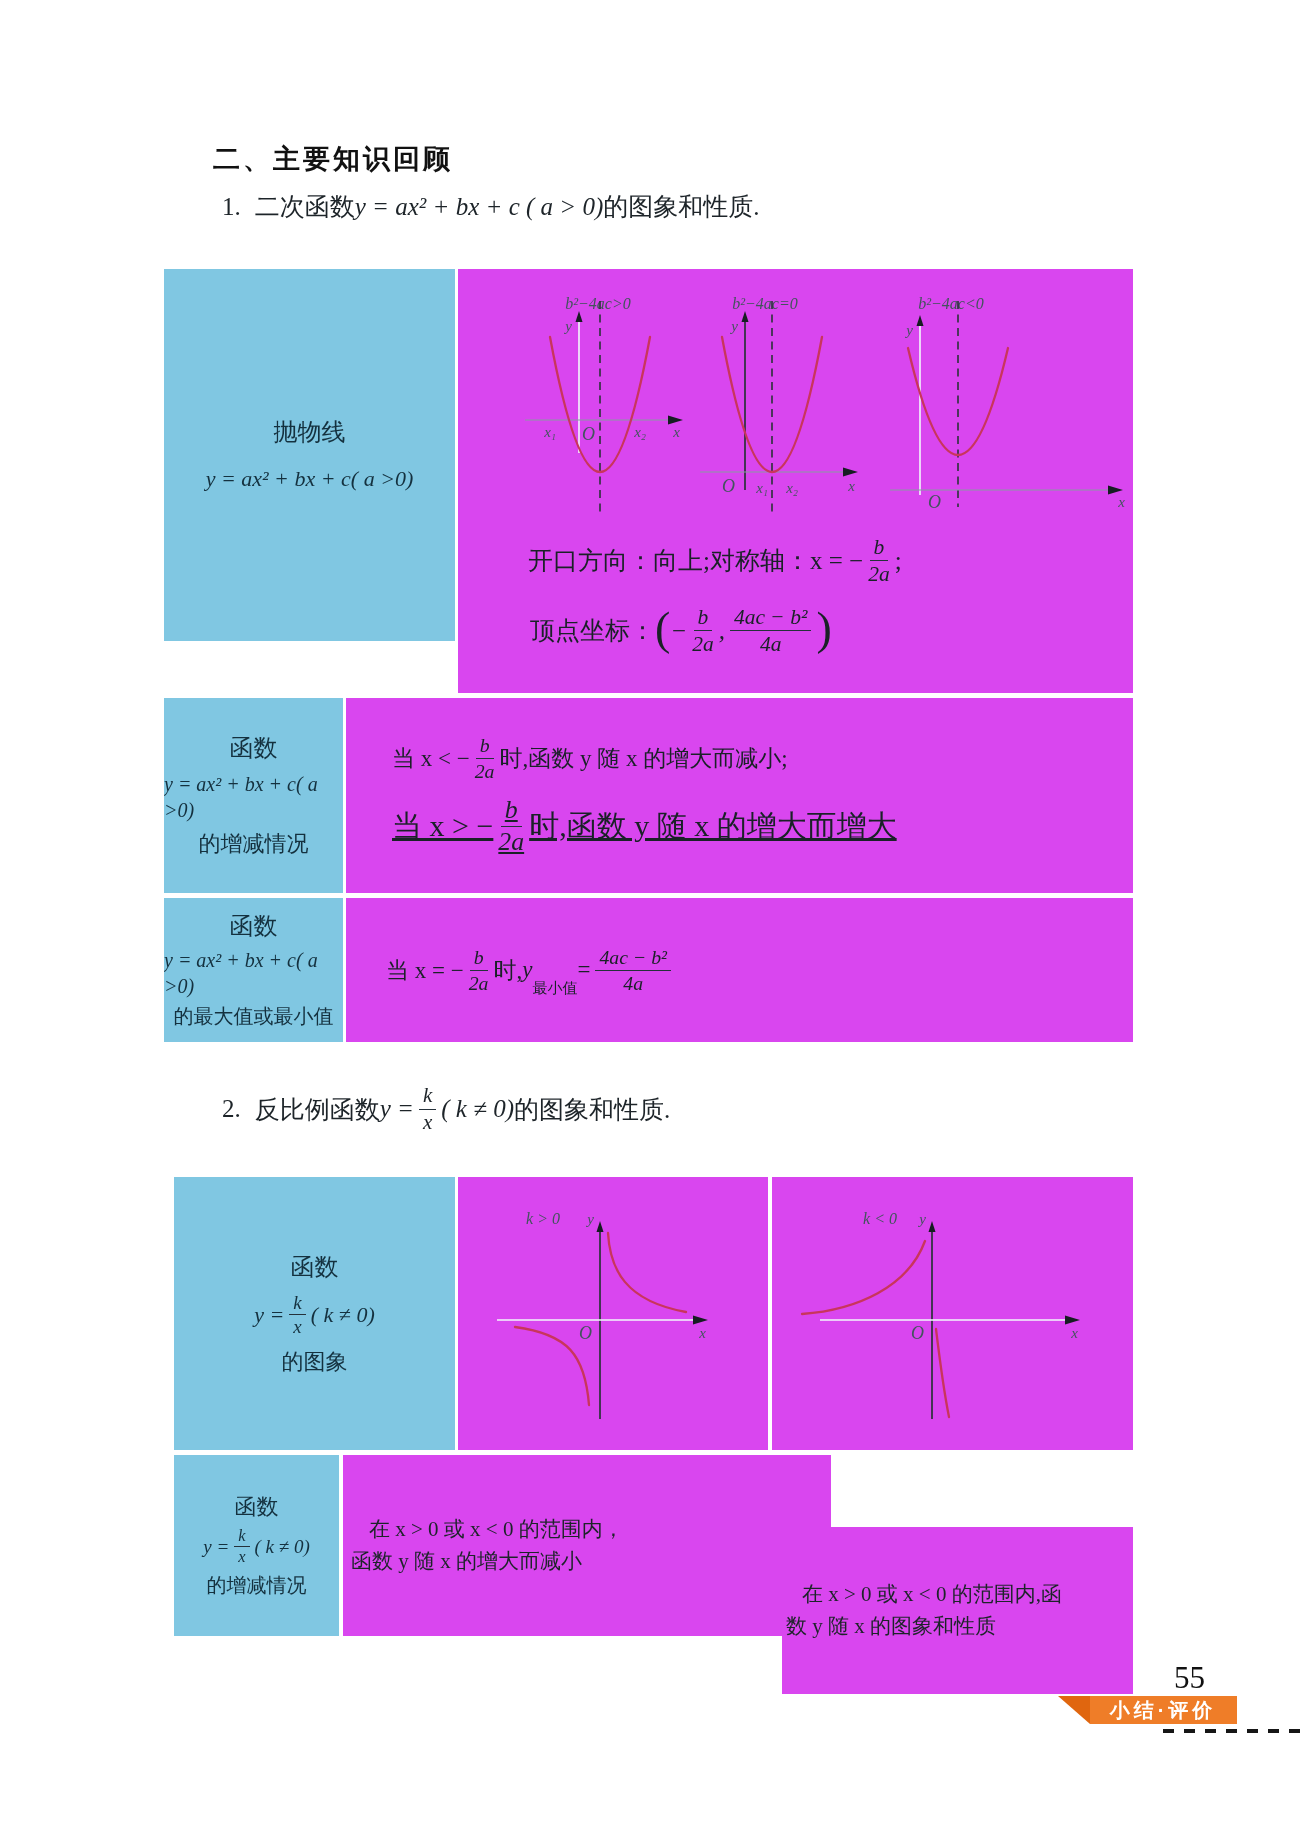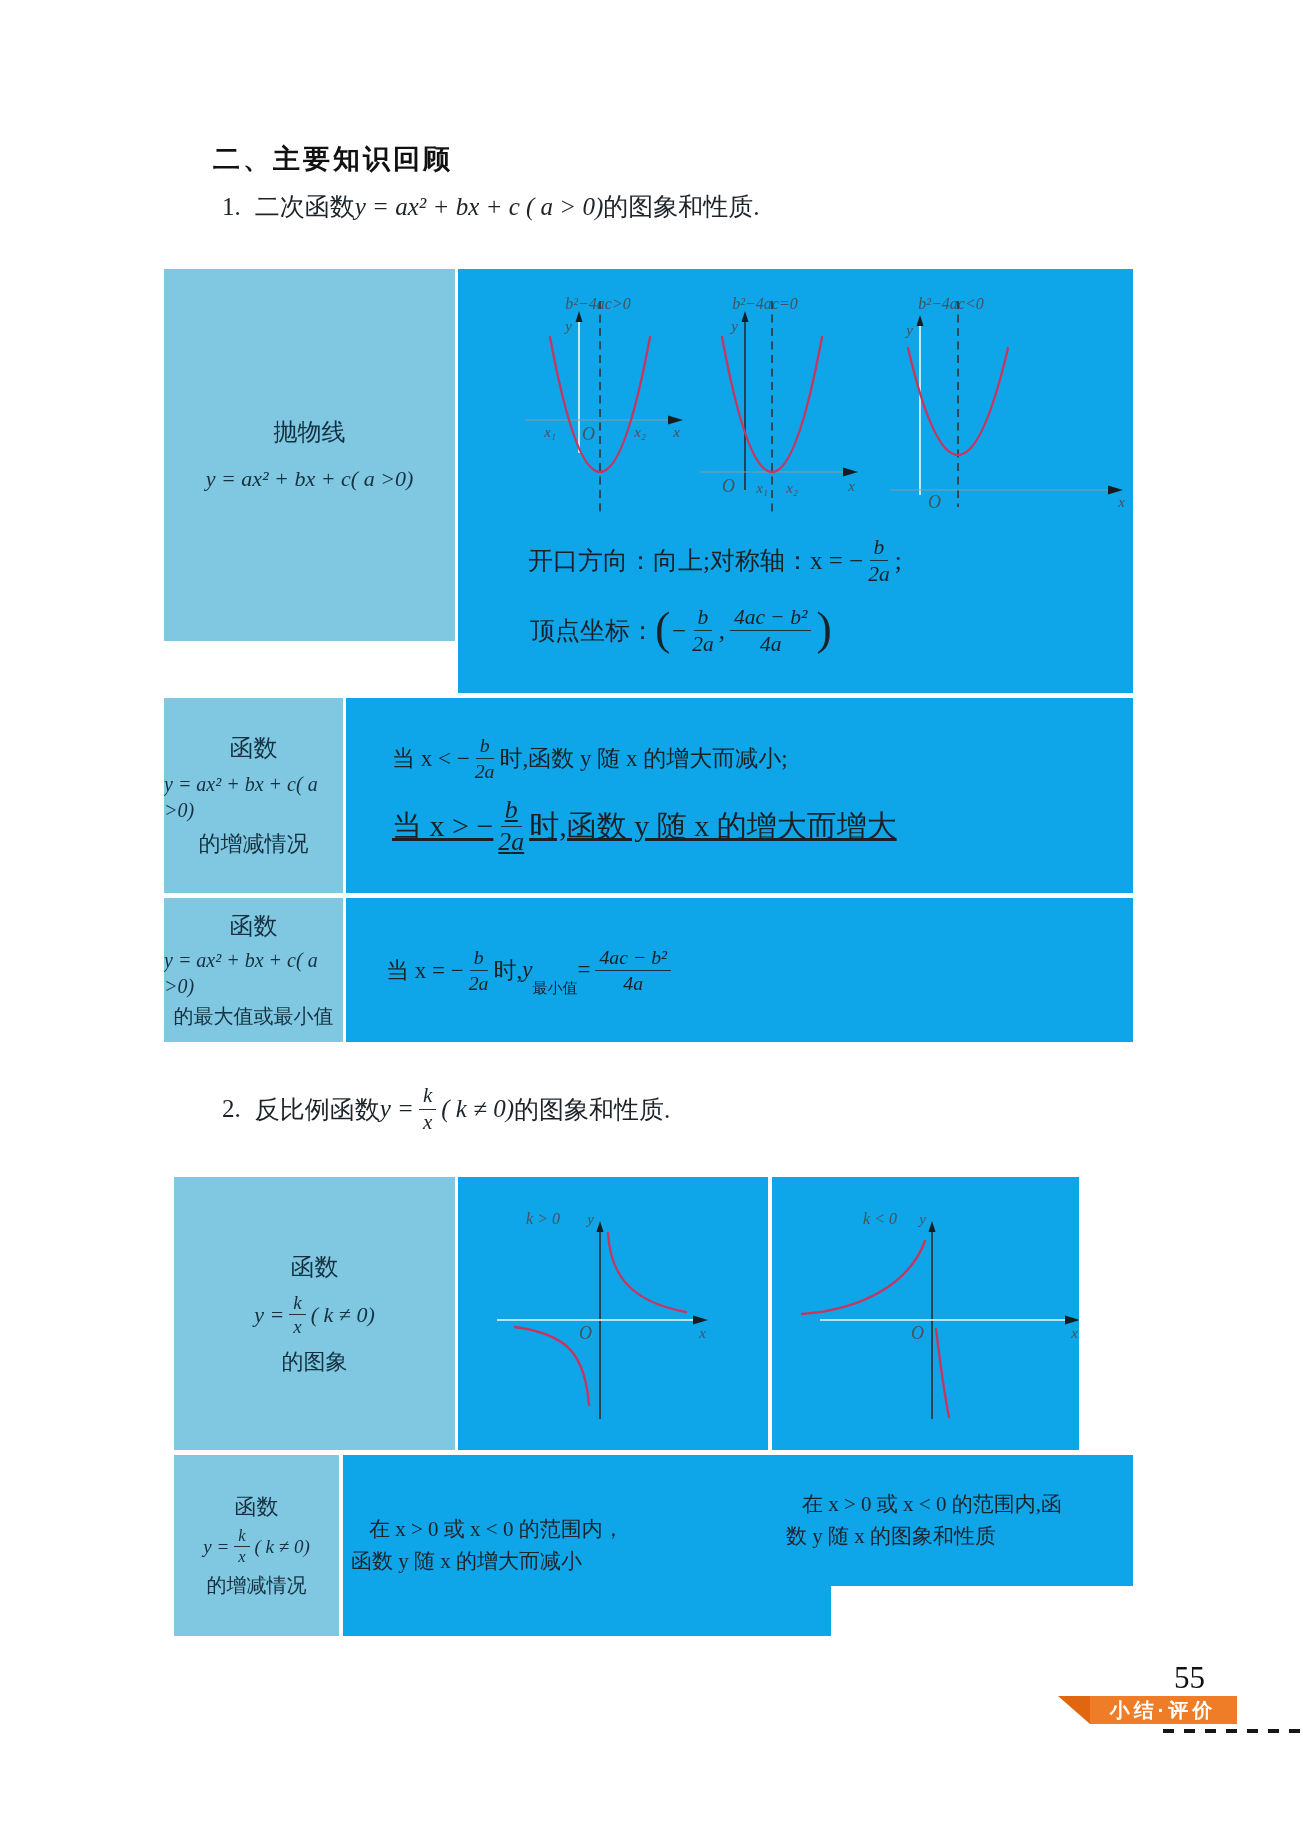--- a/index.html
+++ b/index.html
@@ -9,21 +9,21 @@
 
   .heading { position:absolute; left:213px; top:141px; font-size:27px; font-weight:700;
              font-family:"Liberation Sans","DejaVu Sans",sans-serif; letter-spacing:3px; color:#111; }
 
   .item { position:absolute; display:flex; align-items:center; font-size:25px; }
   .item .inum { margin-right:14px; }
   .math { font-style:italic; }
 
   .cell { position:absolute; display:flex; flex-direction:column; align-items:center; justify-content:center; overflow:hidden; }
   .hcell { background:#80c7e2; color:#14313f; }
-  .bcell { background:#0ea5e9; }
+  .bcell { background:#d946ef; }
   .hline { font-size:24px; line-height:1.35; }
   .hline-sm { font-size:22px; }
   .hformula { font-size:20px; line-height:1.3; display:flex; align-items:center; }
   .hformula-lg { font-size:22px; }
 
   .frac { display:inline-flex; flex-direction:column; align-items:center; line-height:1.12;
           font-style:italic; font-size:0.86em; margin:0 5px; }
   .frac .fnum { padding:0 4px 1px; border-bottom:1.6px solid #25313a; }
   .frac .fden { padding-top:1px; }
 
@@ -220,21 +220,21 @@
       <line class="axis-light" x1="39" y1="143" x2="242" y2="143"></line>
       <polygon class="arrowhead" points="250,143 235,138.5 235,147.5"></polygon>
       <path class="curve" d="M 150 56 C 152 92, 167 124, 228 135"></path>
       <path class="curve" d="M 57 150 C 110 157, 127 178, 131 228"></path>
       <text class="glabel" x="136" y="47" text-anchor="end">y</text>
       <text class="glabel glabel-lg" x="134" y="162" text-anchor="end">O</text>
       <text class="glabel" x="248" y="161" text-anchor="end">x</text>
     </svg>
   </div>
 
-  <div class="cell bcell" style="left:772px; top:1177px; width:307px; height:273px;text-decoration:underline;">
+  <div class="cell bcell" style="left:772px; top:1177px; width:361px; height:273px;text-decoration:underline;">
     <svg style="left:0; top:0;" width="361" height="273" viewBox="0 0 361 273">
       <text class="gtitle" x="108" y="47" text-anchor="middle">k &lt; 0</text>
       <line class="axis-dark" x1="160" y1="52" x2="160" y2="242"></line>
       <polygon class="arrowhead" points="160,44 156.5,55 163.5,55"></polygon>
       <line class="axis-light" x1="48" y1="143" x2="300" y2="143"></line>
       <polygon class="arrowhead" points="308,143 293,138.5 293,147.5"></polygon>
       <path class="curve" d="M 30 137 C 85 133, 136 110, 153 64"></path>
       <path class="curve" d="M 164 152 C 168 185, 172 215, 177 240"></path>
       <text class="glabel" x="154" y="47" text-anchor="end">y</text>
       <text class="glabel glabel-lg" x="152" y="162" text-anchor="end">O</text>
@@ -253,21 +253,21 @@
       <span class="math">( k ≠ 0)</span>
     </div>
     <div class="hline" style="font-size:20px;">的增减情况</div>
   </div>
 
   <div class="cell bcell" style="left:343px; top:1455px; width:488px; height:181px; align-items:flex-start; justify-content:center;">
     <div class="t2txt" style="padding-left:26px;">在 x &gt; 0 或 x &lt; 0 的范围内，</div>
     <div class="t2txt" style="padding-left:8px;">函数 y 随 x 的增大而减小</div>
   </div>
 
-  <div class="cell bcell" style="left:782px; top:1455px; width:351px; height:131px; align-items:flex-start; justify-content:center;">
+  <div class="cell bcell" style="left:782px; top:1527px; width:351px; height:167px; align-items:flex-start; justify-content:center;">
     <div class="t2txt" style="padding-left:20px;">在 x &gt; 0 或 x &lt; 0 的范围内,函</div>
     <div class="t2txt" style="padding-left:4px;">数 y 随 x 的图象和性质</div>
   </div>
 
   <div class="pagenum">55</div>
 
   <svg style="left:1053px; top:1694px;" width="185" height="34" viewBox="0 0 185 34">
     <polygon points="5,2 37,2 37,30" fill="#e0660f"></polygon>
     <rect x="37" y="2" width="147" height="28" fill="#ef7d28"></rect>
     <text class="tabtext" x="110" y="23" text-anchor="middle">小结·评价</text>

